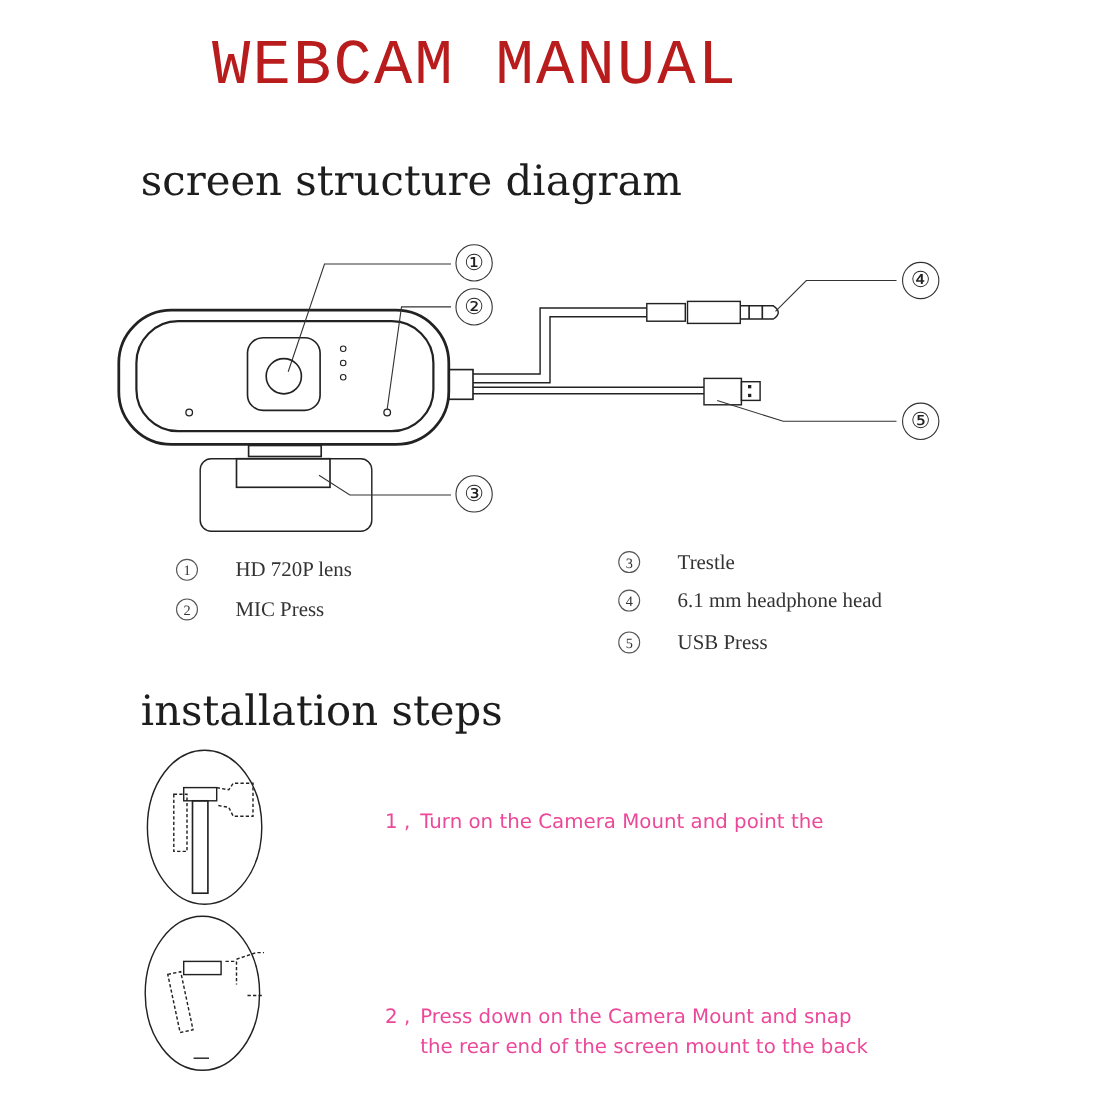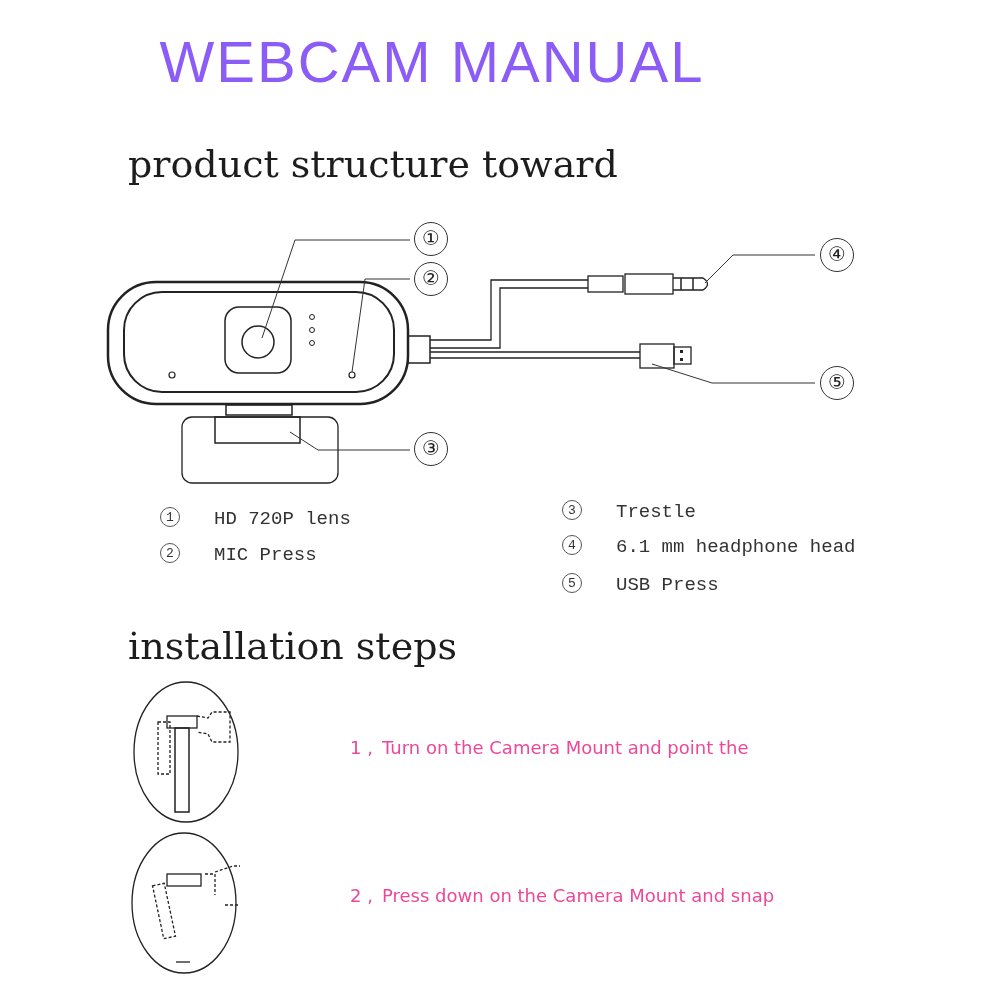--- a/index.html
+++ b/index.html
@@ -1,37 +1,37 @@
 <!DOCTYPE html>
 <html><head>
 <meta charset="utf-8">
 <style>
   html, body { margin:0; padding:0; background:#ffffff; }
   body { width:1000px; height:1000px; position:relative; overflow:hidden; color:#222; }
   .title { position:absolute; left:0; width:864px; top:28px; text-align:center;
-    font-family:Liberation Sans, sans-serif; font-size:58px; letter-spacing:2px; color:#8b5cf6; font-weight:normal; }
+    font-family:Liberation Mono, monospace; font-size:58px; letter-spacing:2px; color:#b91c1c; font-weight:normal; }
   .section { position:absolute; font-family:"DejaVu Serif", serif; font-size:38px; color:#1d1d1d; }
   .sec1 { left:128px; top:142px; }
   .sec2 { left:128px; top:624px; }
   svg.diagram { position:absolute; left:0; top:0; }
   .callout { position:absolute; width:34px; height:34px; border:1.5px solid #333; border-radius:50%;
     box-sizing:border-box; font-family:"DejaVu Sans", sans-serif; font-size:20px; text-align:center; line-height:31px; color:#222; background:#fff; }
-  .legend-item { position:absolute; font-family:Liberation Mono, monospace; font-size:19px; color:#333; }
+  .legend-item { position:absolute; font-family:Liberation Serif, serif; font-size:19px; color:#333; }
   .legend-num { display:inline-block; width:20px; height:20px; border:1px solid #555; border-radius:50%;
     font-size:13px; text-align:center; line-height:19px; margin-right:34px; vertical-align:middle; position:relative; top:-2px; box-sizing:border-box;}
   .step-text { position:absolute; font-family:"DejaVu Sans", sans-serif; font-size:18px; color:#ec4899; line-height:27px; }
   .step-text .num { display:inline-block; width:32px; }
   .step-text .line { display:block; padding-left:32px; }
   .step-text .line.first { padding-left:0; }
 </style>
 </head>
 <body>
 
 <div class="title">WEBCAM MANUAL</div>
-<div class="section sec1">product structure toward</div>
+<div class="section sec1">screen structure diagram</div>
 
 <svg class="diagram" width="1000" height="1000">
   <g fill="none" stroke="#222">
 
     <rect x="108" y="282" width="300" height="122" rx="48" stroke-width="2.5"></rect>
     <rect x="124" y="292" width="270" height="100" rx="38" stroke-width="2"></rect>
 
     <rect x="225" y="307" width="66" height="66" rx="14" stroke-width="1.5"></rect>
     <circle cx="258" cy="342" r="16" stroke-width="1.5"></circle>
 
@@ -111,15 +111,16 @@
 <div class="legend-item" style="left:562px;top:574px;">
   <span class="legend-num">5</span><span>USB Press</span>
 </div>
 
 <div class="section sec2">installation steps</div>
 
 <div class="step-text" style="left:350px;top:734px;">
   <span class="line first"><span class="num">1 ,</span><span>Turn on the Camera Mount and point the</span></span>
 </div>
 
-<div class="step-text" style="left:350px;top:882px;">
+<div class="step-text" style="left:350px;top:911px;">
   <span class="line first"><span class="num">2 ,</span><span>Press down on the Camera Mount and snap</span></span>
+  <span class="line">the rear end of the screen mount to the back</span>
 </div>
 
 </body></html>

